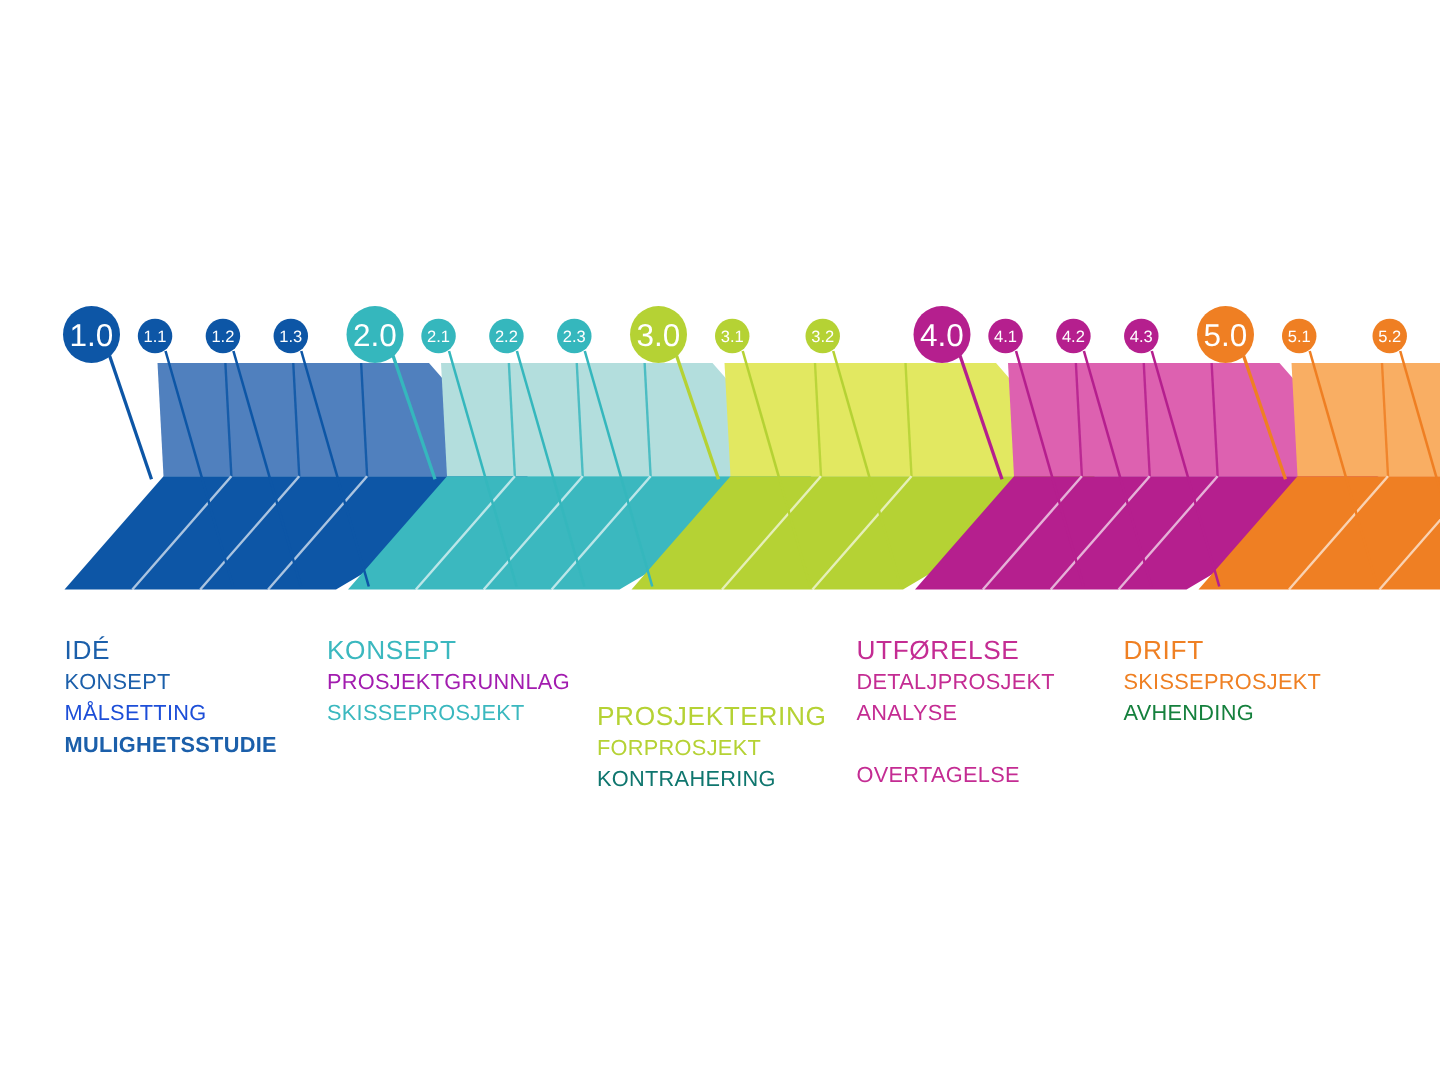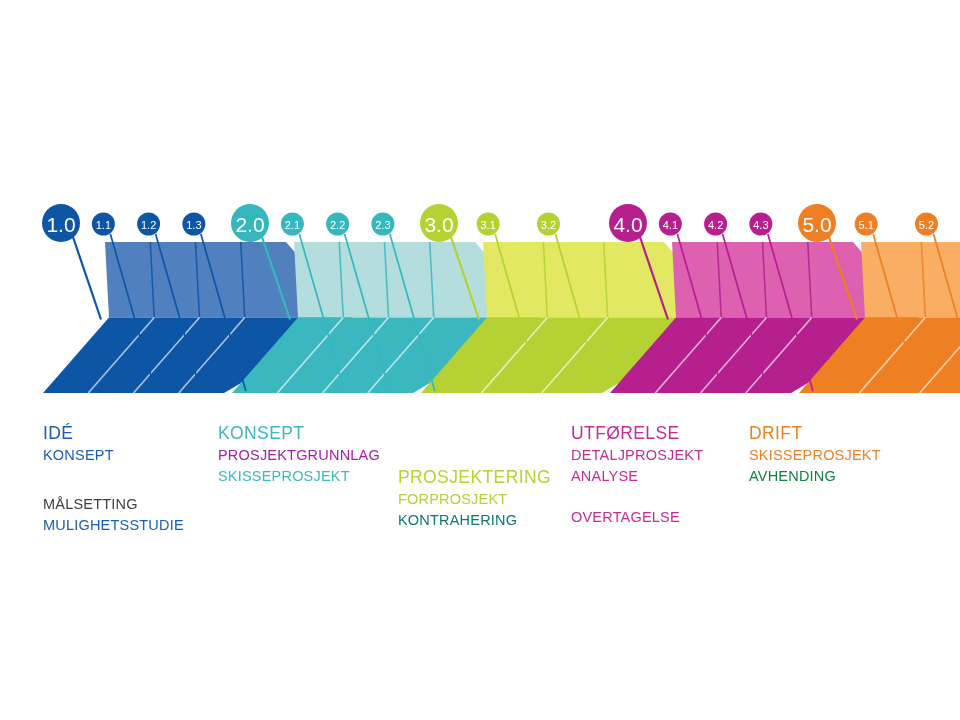--- a/index.html
+++ b/index.html
@@ -173,22 +173,22 @@
         <text x="866.1500000000001" y="225" class="badge-text-sub">5.1</text>
         <line x1="933.4833333333333" y1="234" x2="978.4833333333333" y2="391" stroke="#ef7f23" stroke-width="1.7"></line>
         <circle cx="926.4833333333333" cy="224" r="11.5" fill="#ef7f23"></circle>
         <text x="926.4833333333333" y="225" class="badge-text-sub">5.2</text>
       </g>
     </svg>
   <div id="legend-layer">
       <div class="legend-block" style="left: 43px; top: 421px;">
         <div class="legend-title" style="color: rgb(27, 95, 170);">IDÉ</div>
         <div class="legend-item" style="color: rgb(27, 95, 170);">KONSEPT</div>
-        <div class="legend-item" style="color: #404040; margin-top: 28px;">MÅLSETTING</div>
-        <div class="legend-item" style="color: rgb(27, 95, 170);">MULIGHETSSTUDIE</div>
+        <div class="legend-item" style="color: #1d4ed8;">MÅLSETTING</div>
+        <div class="legend-item" style="color: rgb(27, 95, 170); font-weight: bold;">MULIGHETSSTUDIE</div>
       </div>
       <div class="legend-block" style="left: 218px; top: 421px;">
         <div class="legend-title" style="color: rgb(59, 184, 191);">KONSEPT</div>
         <div class="legend-item" style="color: #a21caf;">PROSJEKTGRUNNLAG</div>
         <div class="legend-item" style="color: rgb(59, 184, 191);">SKISSEPROSJEKT</div>
       </div>
       <div class="legend-block" style="left: 398px; top: 421px; margin-top: 44px;">
         <div class="legend-title" style="color: rgb(181, 210, 52);">PROSJEKTERING</div>
         <div class="legend-item" style="color: rgb(181, 210, 52);">FORPROSJEKT</div>
         <div class="legend-item" style="color: #0f766e;">KONTRAHERING</div>

